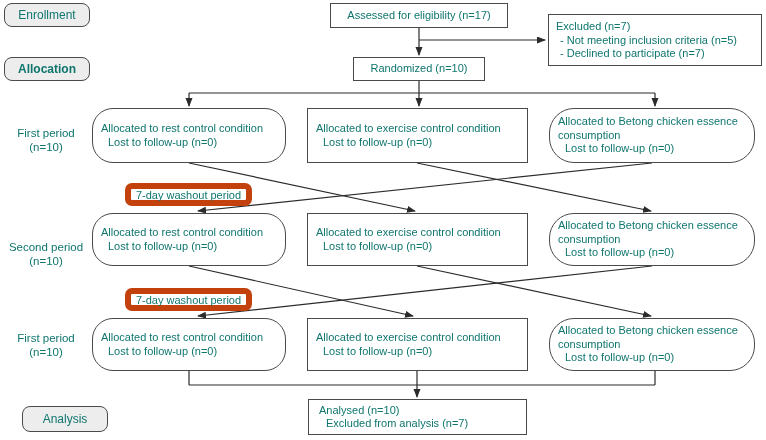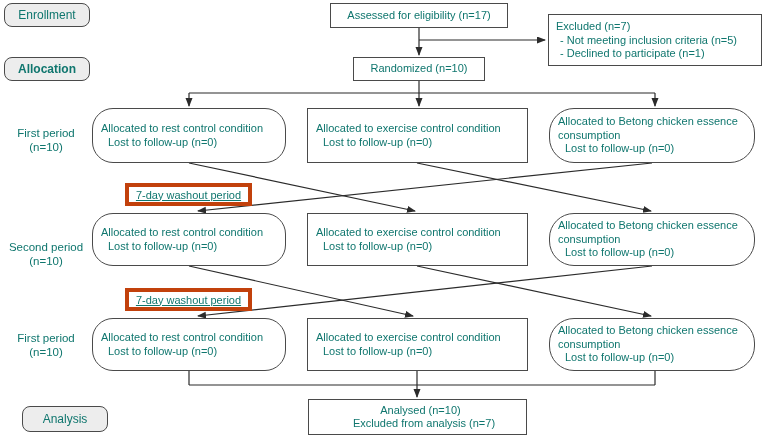--- a/index.html
+++ b/index.html
@@ -22,29 +22,29 @@
   .c2{left:307px;width:221px;}
   .c3{left:549px;width:206px;border-radius:25px;}
   .r1{top:108px;height:55px;}
   .r2{top:213px;height:53px;}
   .r3{top:318px;height:53px;}
   .pill{
     position:absolute;z-index:2;background:#ededed;border:1px solid #4a4a4a;border-radius:8px;
     font-size:12px;display:flex;align-items:center;justify-content:center;box-sizing:border-box;
   }
   .washout{
-    position:absolute;z-index:2;background:#ffffff;border:4px solid #c2410c;border-radius:0;
-    font-size:11px;display:flex;align-items:center;justify-content:center;box-sizing:border-box;text-decoration:underline;
+    position:absolute;z-index:2;background:#ffffff;border:6px solid #c2410c;border-radius:7px;
+    font-size:11px;display:flex;align-items:center;justify-content:center;box-sizing:border-box;
   }
   .plabel{
     position:absolute;z-index:2;font-size:11.5px;line-height:14px;text-align:center;
   }
   .excluded{padding:3px 4px 2px 7px;display:flex;flex-direction:column;justify-content:center;}
   .excl-item{padding-left:4px;}
-  .analysed{display:flex;flex-direction:column;justify-content:center;padding:2px 4px 2px 10px;align-items:center;}
+  .analysed{display:flex;flex-direction:column;justify-content:center;padding:2px 4px 2px 10px;}
 </style>
 </head>
 <body>
 
 <div class="canvas">
 
   <svg class="wires" width="766" height="440" viewBox="0 0 766 440">
     <defs>
       <marker id="ah" markerWidth="9" markerHeight="8" refX="8" refY="3.5" orient="auto" markerUnits="userSpaceOnUse">
         <path d="M0,0 L9,3.5 L0,7 Z" fill="#2b2b2b"></path>
@@ -77,21 +77,21 @@
 
   <div class="pill" style="left:4px;top:3px;width:86px;height:24px;">Enrollment</div>
   <div class="pill" style="left:4px;top:57px;width:86px;height:24px;font-weight:bold;">Allocation</div>
   <div class="pill" style="left:22px;top:406px;width:86px;height:26px;">Analysis</div>
 
   <div class="box center" style="left:330px;top:3px;width:178px;height:25px;">Assessed for eligibility (n=17)</div>
 
   <div class="box excluded" style="left:548px;top:14px;width:214px;height:52px;">
     <div>Excluded (n=7)</div>
     <div class="excl-item">- Not meeting inclusion criteria (n=5)</div>
-    <div class="excl-item">- Declined to participate (n=1)</div>
+    <div class="excl-item">- Declined to participate (n=7)</div>
   </div>
 
   <div class="box center" style="left:353px;top:57px;width:132px;height:24px;">Randomized (n=10)</div>
 
   <div class="plabel" style="left:6px;top:126px;width:80px;">
     <div>First period</div>
     <div>(n=10)</div>
   </div>
   <div class="plabel" style="left:2px;top:240px;width:88px;">
     <div>Second period</div>

